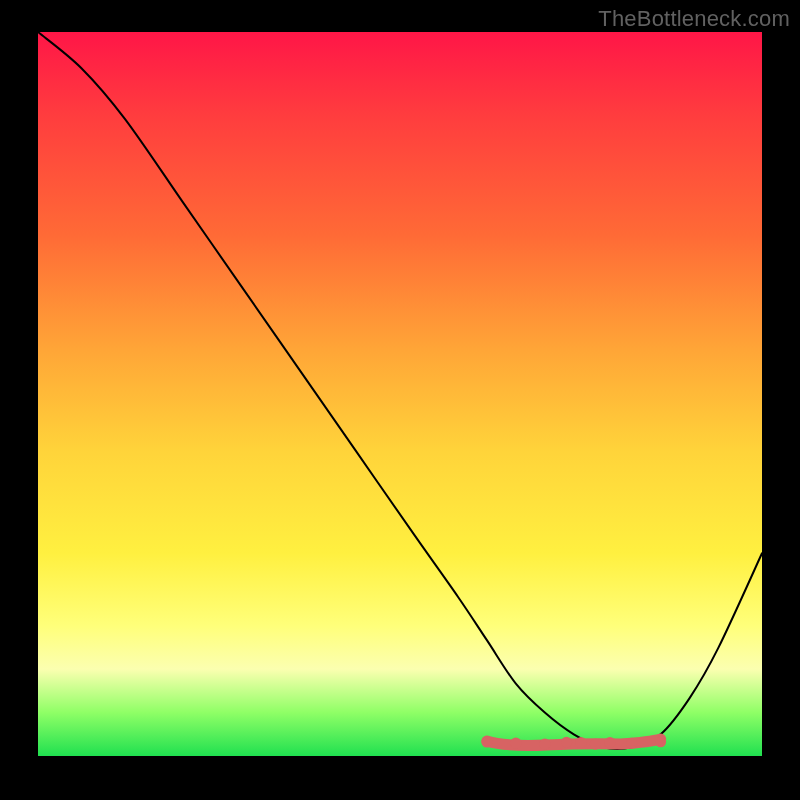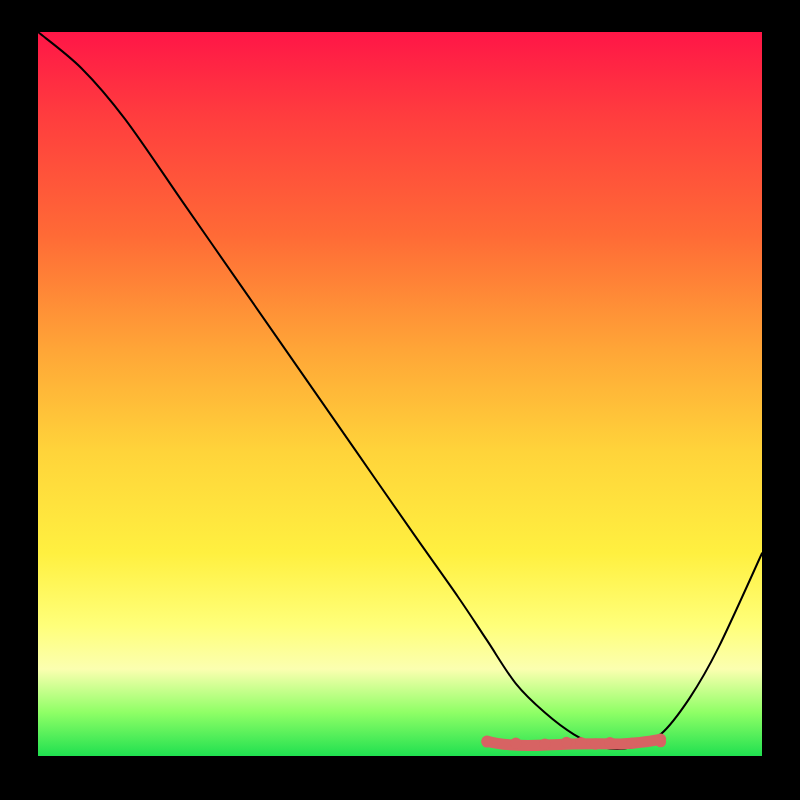--- a/index.html
+++ b/index.html
@@ -39,20 +39,21 @@
     left: 38px;
     top: 32px;
     width: 724px;
     height: 724px;
     z-index: 5;
   }
 </style>
 </head>
 <body>
 <div class="container">
+  <div class="watermark">TheBottleneck.com</div>
   <div class="plot"></div>
   <svg class="curve" viewBox="0 0 724 724" preserveAspectRatio="none">
     <path id="main-curve" d="M 0 0 C 7.239999999999999 6.033333333333341 28.96 21.72000000000005 43.44 36.200000000000045 C 57.919999999999995 50.68000000000004 69.98666666666666 64.55666666666667 86.88 86.88 C 103.77333333333333 109.20333333333332 125.49333333333334 142.38666666666666 144.8 170.14 C 164.10666666666668 197.89333333333332 183.41333333333336 225.64666666666665 202.72000000000003 253.39999999999998 C 222.0266666666667 281.1533333333333 241.33333333333331 308.90666666666664 260.64 336.65999999999997 C 279.94666666666666 364.4133333333333 299.25333333333333 392.1666666666667 318.56 419.92 C 337.8666666666667 447.67333333333335 359.5866666666667 479.0466666666667 376.48 503.18 C 393.37333333333333 527.3133333333334 407.8533333333333 547.2233333333334 419.91999999999996 564.72 C 431.9866666666666 582.2166666666667 439.22666666666663 593.68 448.88 608.16 C 458.53333333333336 622.64 468.1866666666667 639.5333333333333 477.84000000000003 651.6 C 487.49333333333334 663.6666666666667 497.14666666666665 672.1133333333332 506.79999999999995 680.56 C 516.4533333333333 689.0066666666667 526.1066666666667 696.4879999999999 535.76 702.28 C 545.4133333333333 708.072 555.0666666666667 713.14 564.72 715.312 C 574.3733333333333 717.484 584.0266666666666 717.484 593.68 715.312 C 603.3333333333333 713.14 612.9866666666667 710.4853333333333 622.64 702.28 C 632.2933333333333 694.0746666666666 641.9466666666667 680.5600000000001 651.6 666.08 C 661.2533333333333 651.6 668.4933333333333 639.5333333333333 680.56 615.4 C 692.6266666666666 591.2666666666667 716.76 536.9666666666667 724 521.28" fill="none" stroke="#000000" stroke-width="2" stroke-linecap="round"></path>
     <path id="bottom-band" d="M 448.88 708.968 Q 468.88 714.968 508.88 712.968 T 582.64 711.968 Q 612.64 709.968 622.64 706.968" fill="none" stroke="#d76363" stroke-width="11" stroke-linecap="round"></path>
     <g id="bottom-dots">
         <circle cx="448.88" cy="710.080983164021" r="5.5" fill="#d76363"></circle>
         <circle cx="477.84000000000003" cy="710.9361386151712" r="5.5" fill="#d76363"></circle>
         <circle cx="506.79999999999995" cy="711.8966688178695" r="5.5" fill="#d76363"></circle>
         <circle cx="528.52" cy="710.1558736517352" r="5.5" fill="#d76363"></circle>
         <circle cx="543" cy="710.5026620375087" r="5.5" fill="#d76363"></circle>

